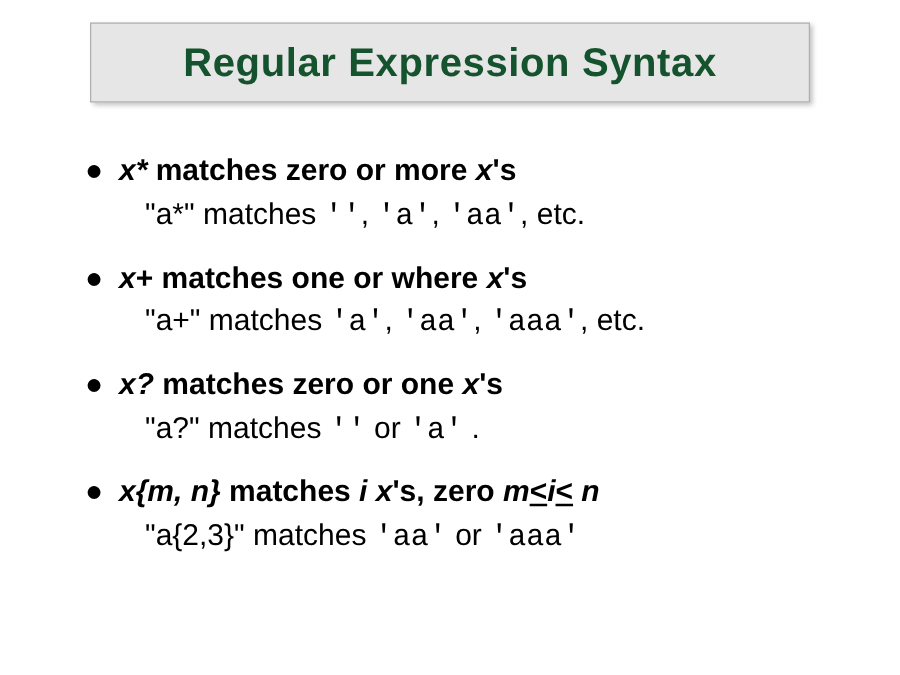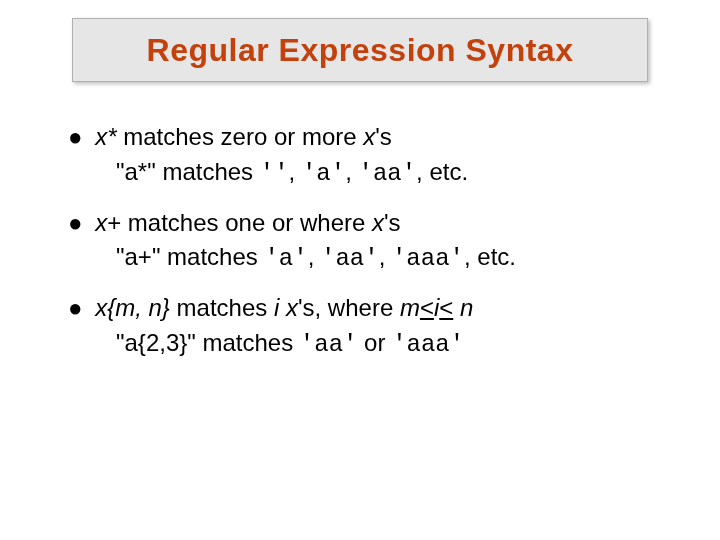--- a/index.html
+++ b/index.html
@@ -29,36 +29,37 @@
     box-shadow: 2px 2px 4px rgba(0,0,0,0.25);
     display: flex;
     align-items: center;
     justify-content: center;
     box-sizing: border-box;
   }
   .title-box h1 {
     margin: 0;
     font-size: 32px;
     font-weight: bold;
-    color: #c2410c;
+    color: #14532d;
     letter-spacing: 0.5px;
   }
   .content {
     position: absolute;
     top: 120px;
     left: 68px;
     width: 600px;
     font-size: 24px;
     line-height: 1.45;
   }
   .item {
     margin-bottom: 14px;
   }
   .line1 {
     display: block;
+    font-weight: bold;
   }
   .line2 {
     display: block;
     margin-left: 48px;
   }
   .bullet {
     font-family: Arial, sans-serif;
     margin-right: 6px;
   }
   .it { font-style: italic; }
@@ -89,25 +90,34 @@
     <div class="item">
       <span class="line1">
         <span class="bullet">●</span>
         <span class="it">x</span><span>+</span><span> matches one or where </span><span class="it">x</span><span>'s</span>
       </span>
       <span class="line2">
         <span>"a+" matches </span><span class="mono">'a'</span><span>, </span><span class="mono">'aa'</span><span>, </span><span class="mono">'aaa'</span><span>, </span><span>etc.</span>
       </span>
     </div>
 
+    <div class="item">
+      <span class="line1">
+        <span class="bullet">●</span>
+        <span class="it">x</span><span class="it">?</span><span> matches zero or one </span><span class="it">x</span><span>'s</span>
+      </span>
+      <span class="line2">
+        <span>"a?" matches </span><span class="mono">''</span><span> or </span><span class="mono">'a'</span><span> </span><span>.</span>
+      </span>
+    </div>
 
     <div class="item">
       <span class="line1">
         <span class="bullet">●</span>
-        <span class="it">x</span><span class="it">{m, n}</span><span> matches </span><span class="it">i </span><span class="it">x</span><span>'s, where </span><span class="it">m</span><span class="ul">&lt;</span><span class="it">i</span><span class="ul">&lt;</span><span class="it"> n</span>
+        <span class="it">x</span><span class="it">{m, n}</span><span> matches </span><span class="it">i </span><span class="it">x</span><span>'s, zero </span><span class="it">m</span><span class="ul">&lt;</span><span class="it">i</span><span class="ul">&lt;</span><span class="it"> n</span>
       </span>
       <span class="line2">
         <span>"a{2,3}" matches </span><span class="mono">'aa'</span><span>  or  </span><span class="mono">'aaa'</span><span></span><span></span>
       </span>
     </div>
 
   </div>
 </div>
 
 </body></html>

